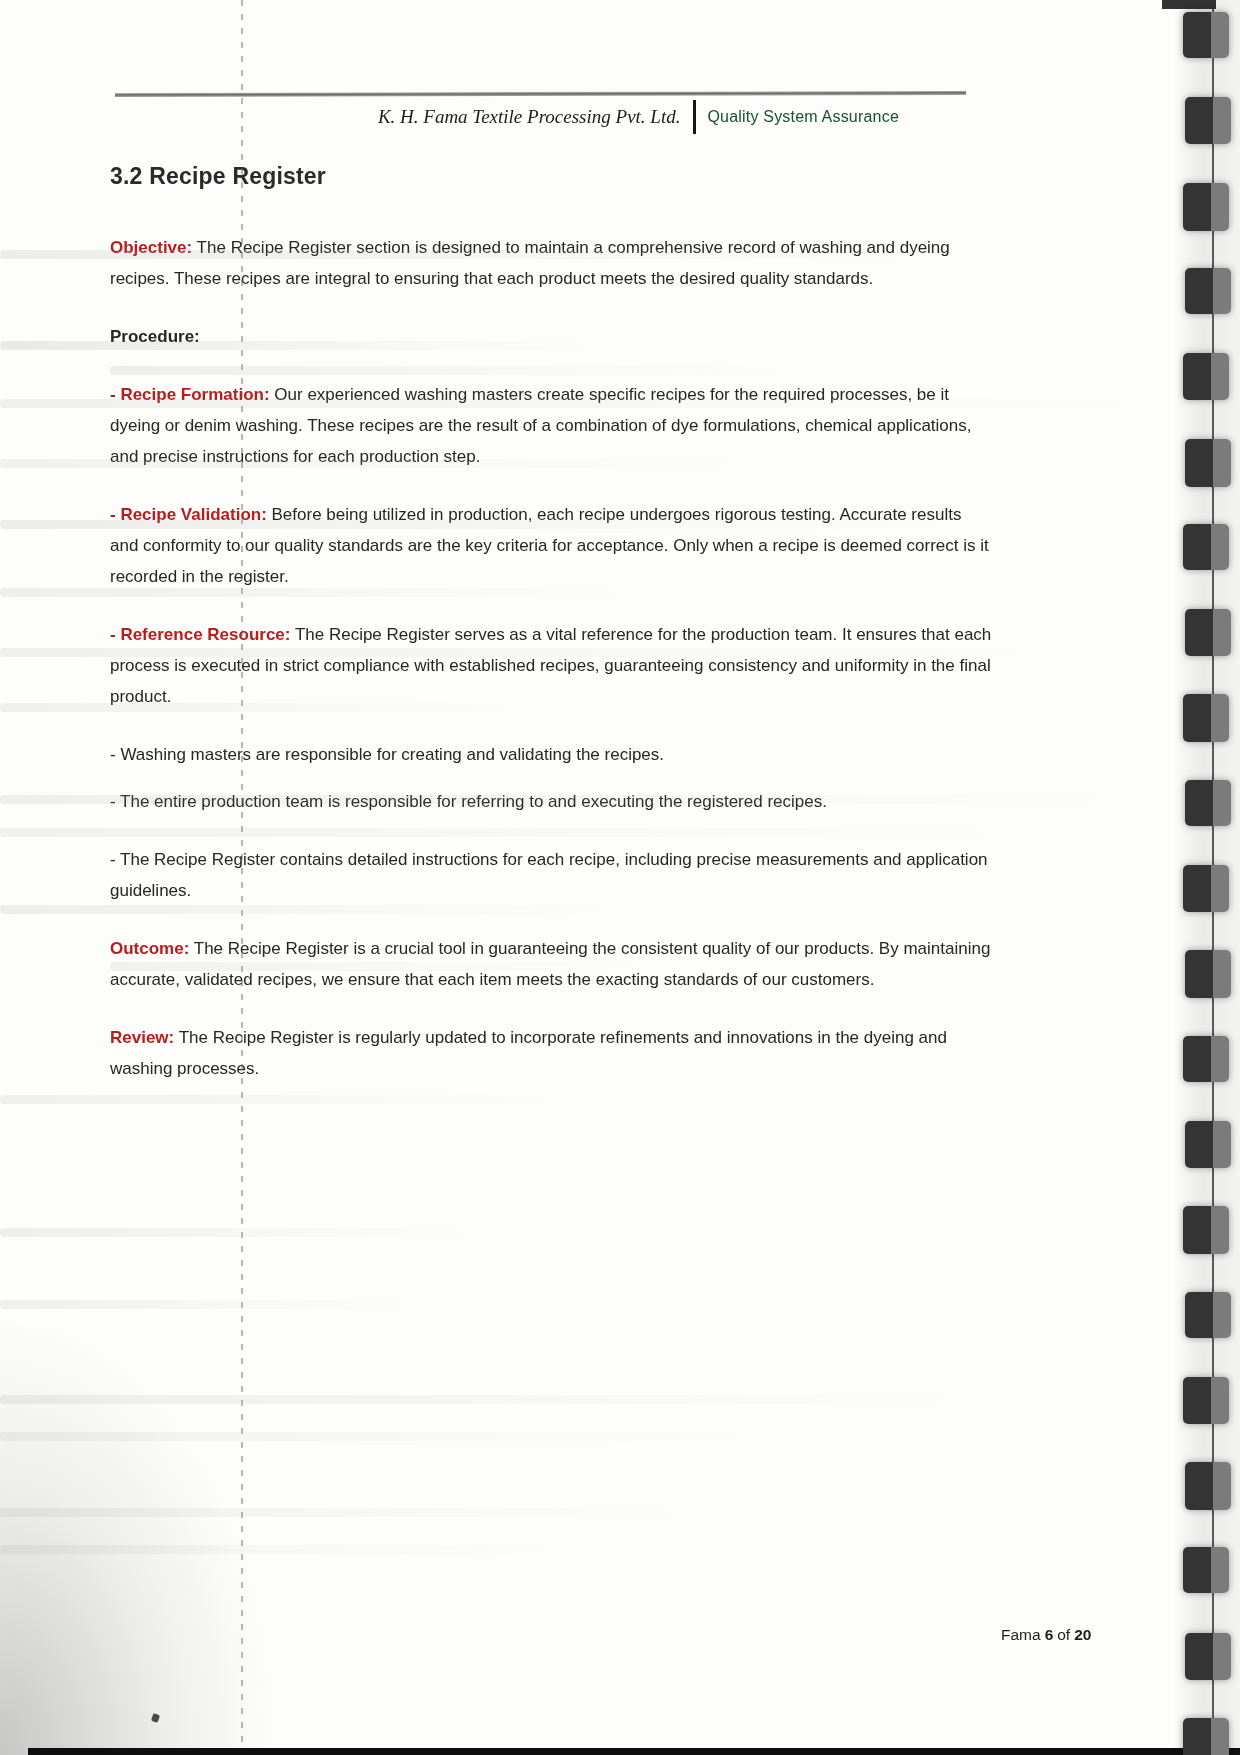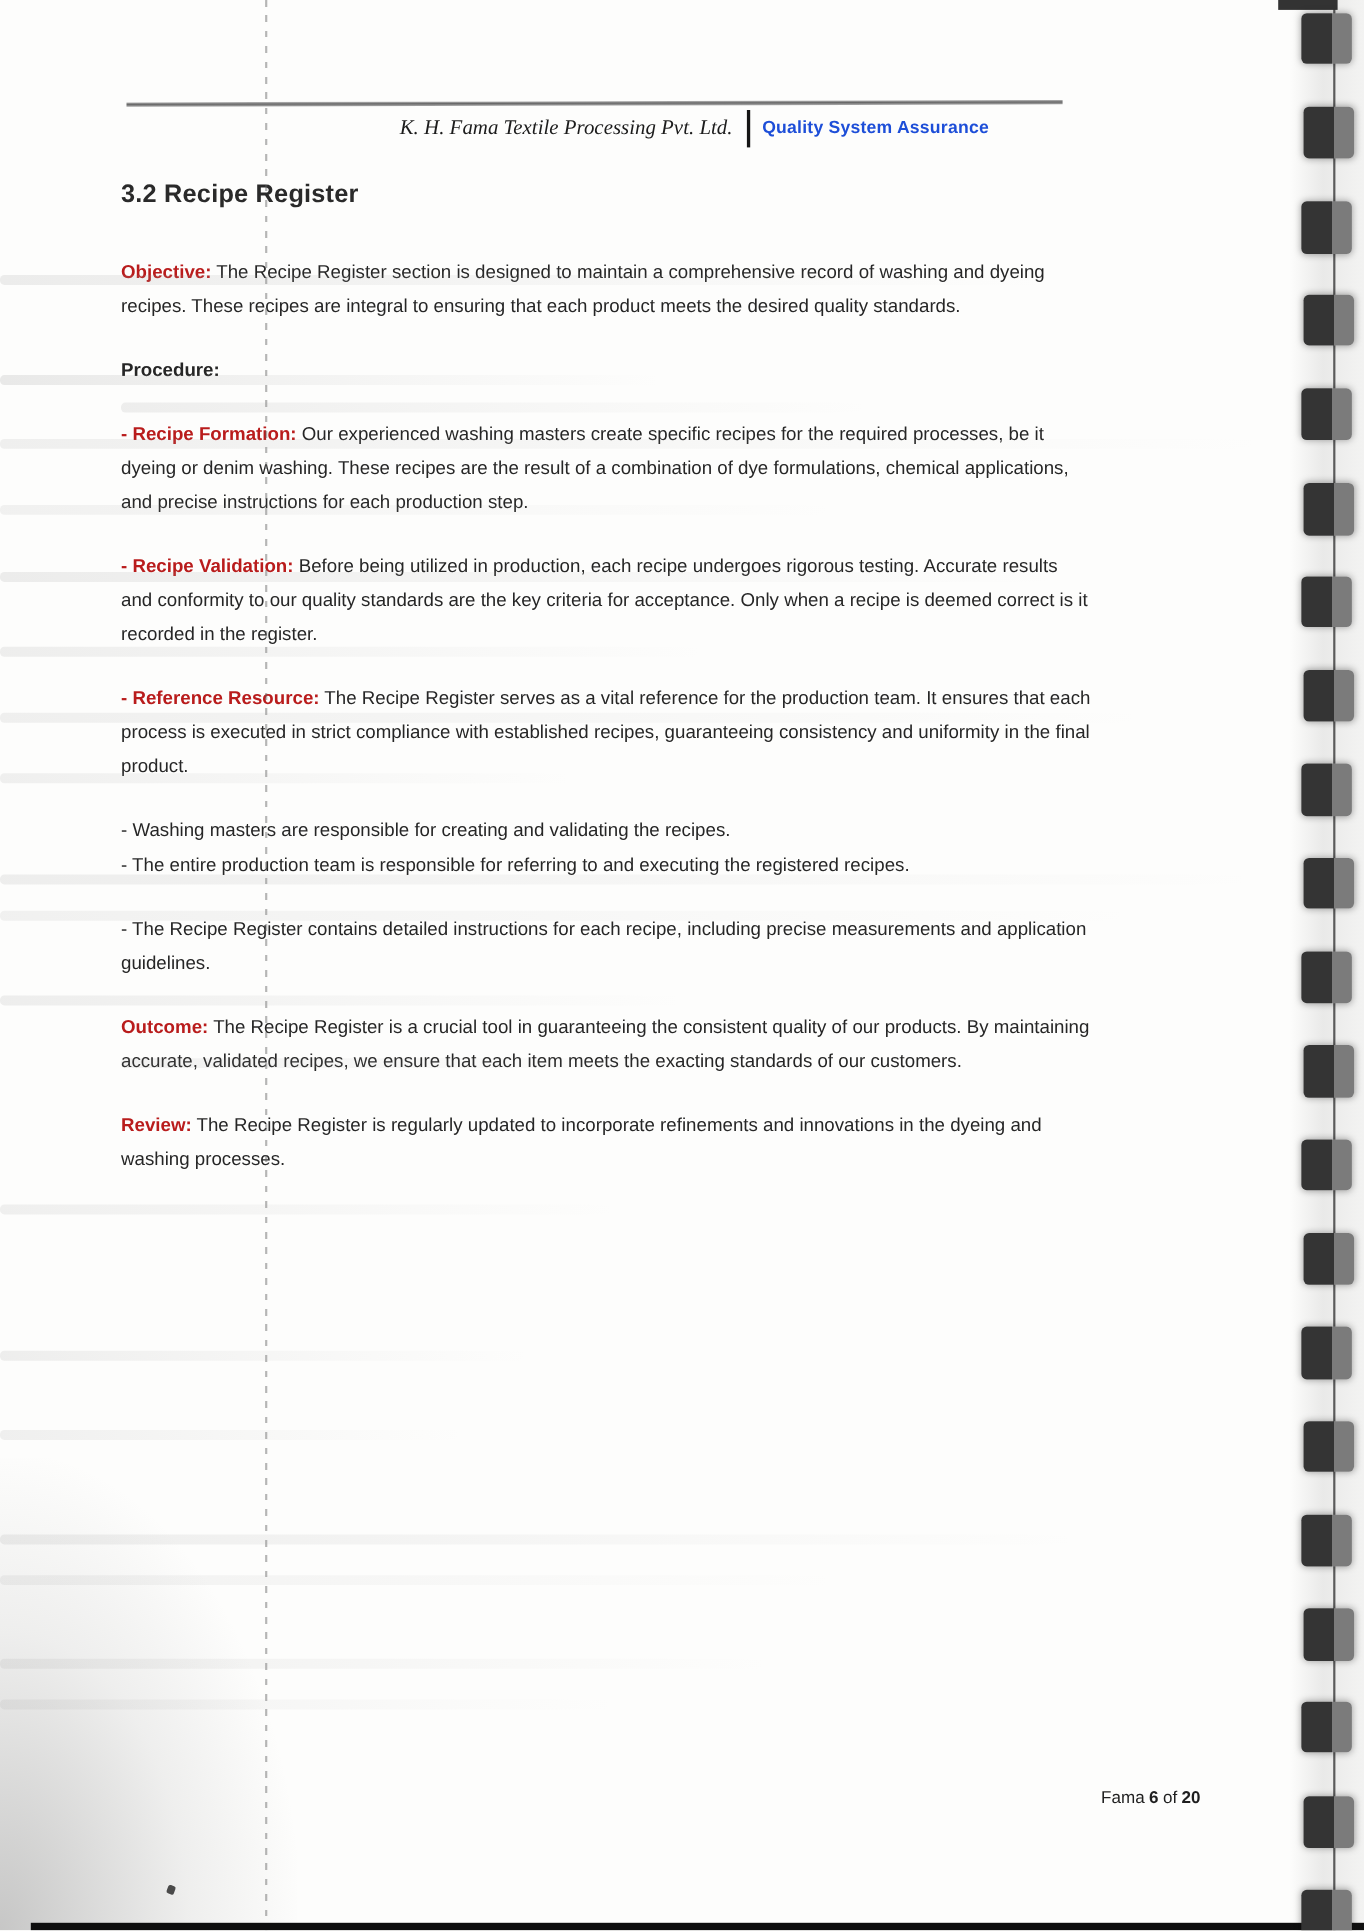--- a/index.html
+++ b/index.html
@@ -15,33 +15,33 @@
   .header-row{
     position:absolute;top:56px;left:15px;width:884px;
     display:flex;justify-content:flex-end;align-items:center;margin-top:44px;
   }
   .company-name{
     font-family:"Liberation Serif",serif;
     font-style:italic;font-size:19px;color:#1c1c1c;
     white-space:nowrap;
   }
   .header-divider{width:3px;height:34px;background:#151515;margin:0 11px 0 13px;}
-  .dept-name{font-weight:bold;font-size:16px;color:#1d4ed8;letter-spacing:.2px;white-space:nowrap;text-align:right;}
+  .dept-name{font-weight:normal;font-size:16px;color:#14532d;letter-spacing:.2px;white-space:nowrap;text-align:right;}
   .header-rule{
     position:absolute;top:92px;left:115px;width:851px;height:4px;
     background:linear-gradient(180deg,#b7b7b7,#686868 45%,#ababab);
     transform:rotate(-0.15deg);
   }
   
   .content{position:absolute;left:110px;top:163px;width:884px;}
   .doc-title{font-size:23px;font-weight:bold;color:#2a2a2a;margin:0 0 42px 0;letter-spacing:.2px;}
   .block{font-size:17px;line-height:31px;margin:0 0 27px 0;color:#262626;}
   .block strong{color:#b91c1c;}
   .head-block{font-weight:bold;}
-  .tight{margin-bottom:1px;}
+  .tight{margin-bottom:16px;}
   
   .pagenum{position:absolute;left:1001px;top:1626px;font-size:15.5px;color:#1f1f1f;white-space:nowrap;}
   .pagenum .b{font-weight:bold;}
   .pagenum span{margin-right:4px;}
   .pagenum span:last-child{margin-right:12px;}
   
   .fold-line{
     position:absolute;left:241px;top:0;width:2px;height:1755px;
     background:repeating-linear-gradient(180deg,rgba(95,95,95,.45) 0 6px,transparent 6px 14px);
     pointer-events:none;

